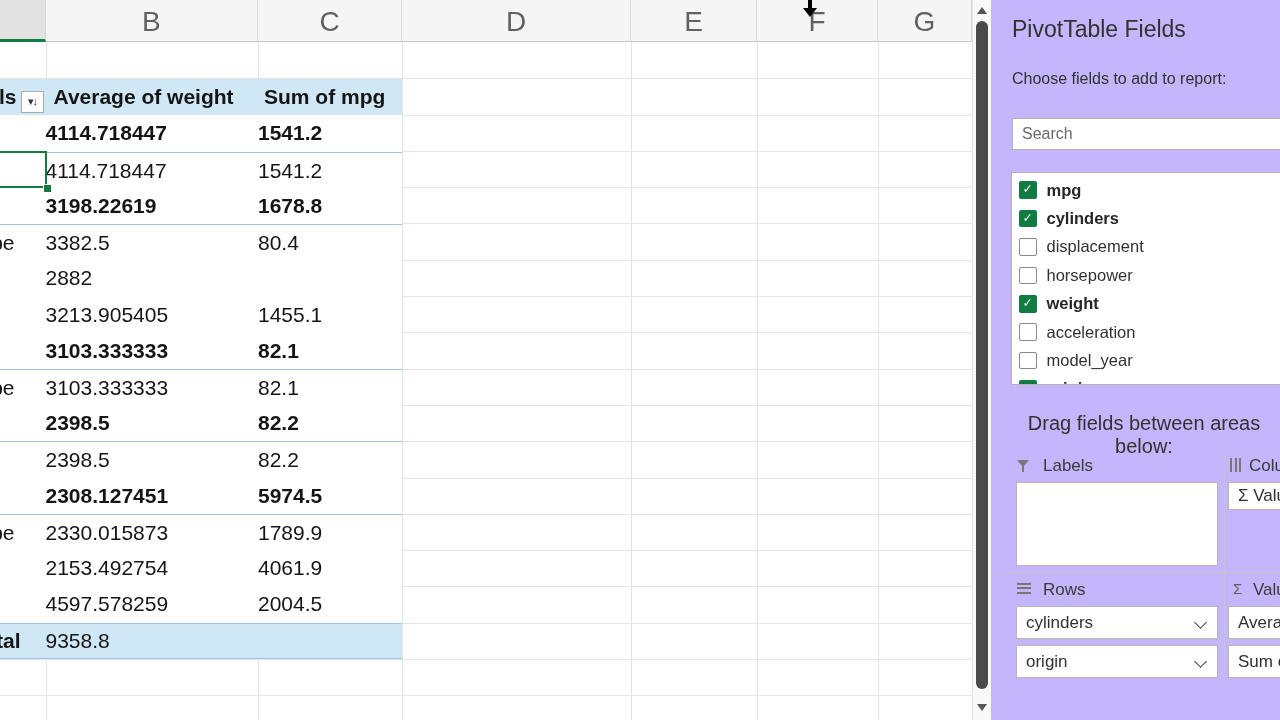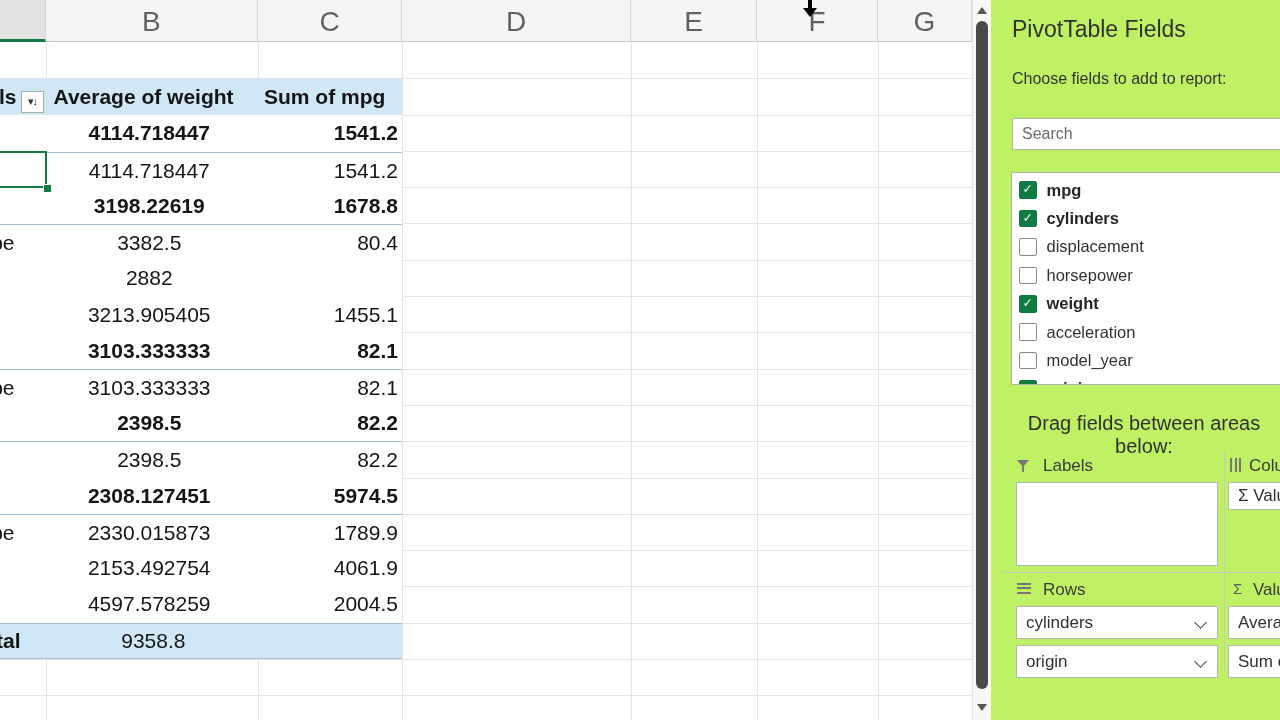--- a/index.html
+++ b/index.html
@@ -14,22 +14,22 @@
   .chead.sel-a{background:#e2e2e2;border-bottom:3px solid #107c41;}
   #hgrid{position:absolute;left:0;top:42.6px;width:972px;height:678px;
          background:repeating-linear-gradient(to bottom,transparent 0,transparent 35.3px,#e4e4e4 35.3px,#e4e4e4 36.3px);}
   .vline{position:absolute;top:42px;width:1px;height:678px;background:#e4e4e4;}
 
   
   #pivot{position:absolute;left:0;top:79.3px;width:402px;height:580px;background:#fff;z-index:2;}
   .prow,.phead{display:flex;box-sizing:border-box;height:36.23px;font-size:21px;color:#151515;line-height:36.2px;}
   .phead{height:36.2px;background:#d0e8f6;font-weight:700;}
   .ca{flex:none;width:45.5px;box-sizing:border-box;direction:rtl;overflow:hidden;white-space:nowrap;padding-right:31px;position:relative;}
-  .cb{flex:none;width:212.5px;box-sizing:border-box;text-align:center;padding-right:5px;white-space:nowrap;}
-  .cc{flex:none;width:144px;box-sizing:border-box;text-align:right;padding-right:4px;white-space:nowrap;}
+  .cb{flex:none;width:212.5px;box-sizing:border-box;text-align:left;padding-right:5px;white-space:nowrap;}
+  .cc{flex:none;width:144px;box-sizing:border-box;text-align:left;padding-right:4px;white-space:nowrap;}
   .phead .ca{padding-right:29px;}
   .phead .cb{text-align:left;padding:0 0 0 8px;}
   .phead .cc{text-align:left;padding:0 0 0 6px;}
   .prow.bold{font-weight:700;}
   .prow.sep{border-top:1px solid #9dc3e0;line-height:35px;}
   .prow.gt{background:#d0e8f6;border-top:1px solid #9dc3e0;border-bottom:1px solid #9dc3e0;line-height:34px;}
   .prow.gt .ca{padding-right:25px;font-weight:700;}
   #sort-btn{position:absolute;left:21px;top:12px;width:23px;height:22px;background:#fff;border:1px solid #ababab;
             box-sizing:border-box;direction:ltr;font-size:11px;line-height:19px;text-align:center;color:#333;
             font-weight:400;letter-spacing:-1px;}
@@ -43,21 +43,21 @@
   #cursor .stem{position:absolute;left:6px;top:0;width:4px;height:9px;background:#000;}
   #cursor .head{position:absolute;left:1px;top:8px;width:0;height:0;border-left:7px solid transparent;border-right:7px solid transparent;border-top:9px solid #000;}
 
   
   #vscroll{position:absolute;left:972px;top:0;width:19px;height:720px;background:#f8f8f8;border-left:1px solid #e3e3e3;box-sizing:border-box;}
   #vs-up{position:absolute;left:4px;top:7px;width:0;height:0;border-left:5px solid transparent;border-right:5px solid transparent;border-bottom:7px solid #555;}
   #vs-down{position:absolute;left:4px;top:704px;width:0;height:0;border-left:5px solid transparent;border-right:5px solid transparent;border-top:7px solid #555;}
   #vs-thumb{position:absolute;left:3px;top:21px;width:12px;height:668px;background:#4a4a4a;border-radius:6px;}
 
   
-  #panel{position:absolute;left:991px;top:0;width:289px;height:720px;background:#bef264;}
+  #panel{position:absolute;left:991px;top:0;width:289px;height:720px;background:#c4b5fd;}
   #panel .abs{position:absolute;}
   #pane-title{left:21px;top:16px;font-size:23px;color:#323130;}
   #pane-sub{left:21px;top:70px;font-size:16px;color:#323130;}
   #search-box{left:21px;top:118px;width:330px;height:32px;box-sizing:border-box;background:#fff;border:1px solid #b5b3b1;
               font-family:"Liberation Sans",sans-serif;font-size:16px;color:#323130;padding:0 0 0 9px;outline:none;}
   #search-box::placeholder{color:#6a6a6a;opacity:1;}
   #field-list{left:20px;top:172px;width:330px;height:213px;background:#fff;border:1px solid #b5b3b1;box-sizing:border-box;
               overflow:hidden;padding:3px 0 0 0;}
   .fitem{display:flex;align-items:center;height:28.4px;padding-left:7px;}
   .fcheck{flex:none;width:17.5px;height:17.5px;box-sizing:border-box;border:1px solid #8a8886;border-radius:2px;background:#fff;

